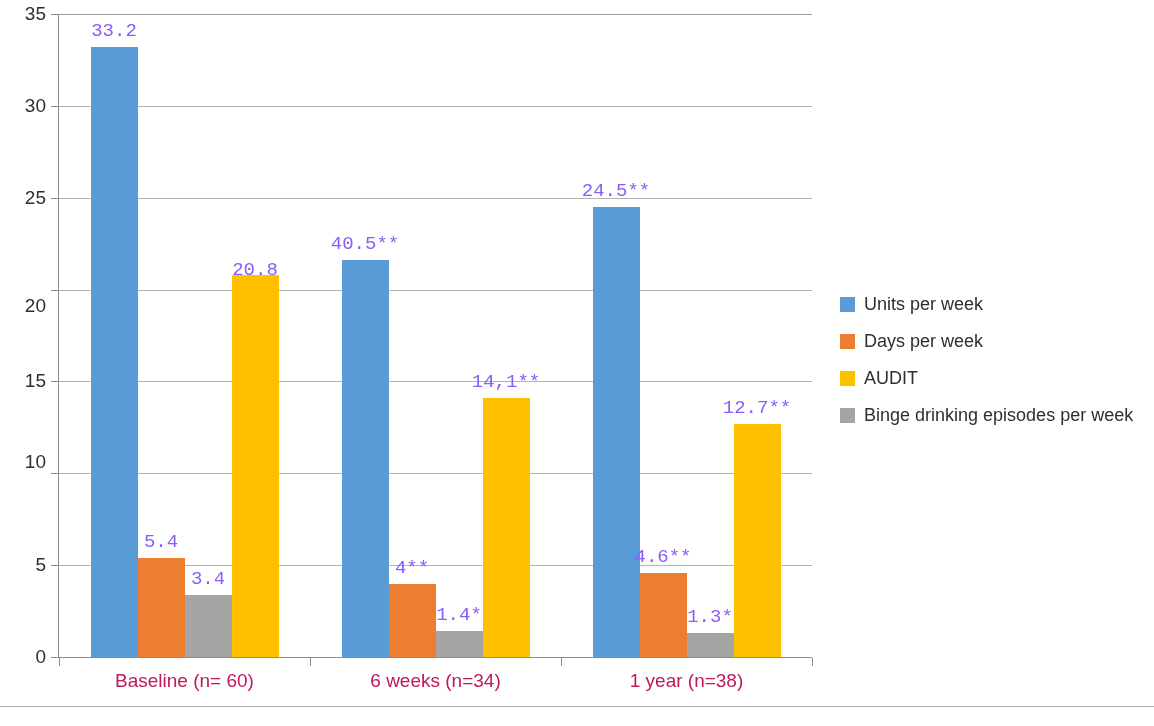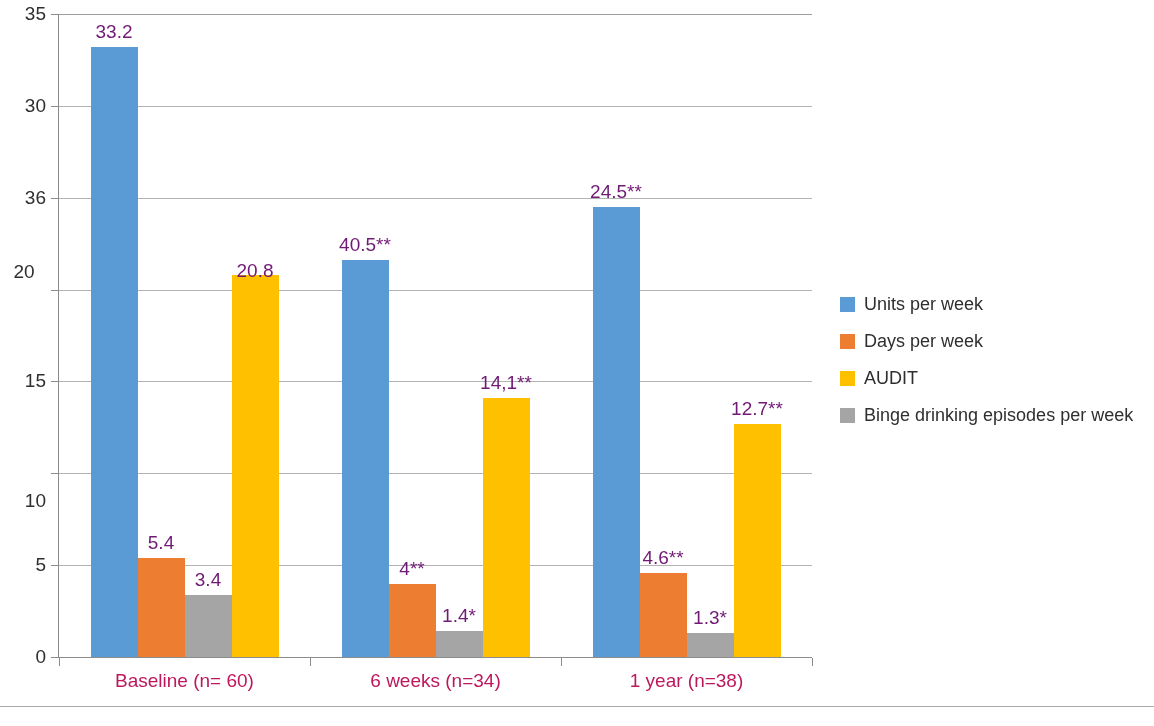--- a/index.html
+++ b/index.html
@@ -118,23 +118,24 @@
   }
   .bar {
     width: 47px;
     display: block;
   }
   .bar-label {
     position: absolute;
     left: 50%;
     transform: translateX(-50%);
     font-size: 19px;
-    color: #701a75;
+    color: #8b5cf6;
     white-space: nowrap;
     line-height: 1;
+    font-family: Liberation Mono, monospace;
   }
 
   
   .cat-labels {
     position: absolute;
     left: 59px;
     top: 670px;
     width: 753px;
     display: flex;
   }
@@ -195,24 +196,24 @@
       <div class="gridline top-line" style="top: 0px;"></div>
     </div>
 
   <div class="y-axis"></div>
 
   <div class="x-axis"></div>
 
   <div class="y-ticks-wrap" id="y-ticks">
       <div class="y-tick-label" style="top: 657px;">0</div>
       <div class="y-tick-label" style="top: 565.143px;">5</div>
-      <div class="y-tick-label" style="top: 501px;">10</div>
+      <div class="y-tick-label" style="top: 462px;">10</div>
       <div class="y-tick-label" style="top: 381.429px;">15</div>
-      <div class="y-tick-label" style="top: 272px; text-align: center;">20</div>
-      <div class="y-tick-label" style="top: 197.714px;">36</div>
+      <div class="y-tick-label" style="top: 306px;">20</div>
+      <div class="y-tick-label" style="top: 197.714px;">25</div>
       <div class="y-tick-label" style="top: 105.857px;">30</div>
       <div class="y-tick-label" style="top: 14px;">35</div>
     </div>
 
   <div id="x-ticks">
       <div class="x-tick-mark" style="left: 59px;"></div>
       <div class="x-tick-mark" style="left: 310px;"></div>
       <div class="x-tick-mark" style="left: 561px;"></div>
       <div class="x-tick-mark" style="left: 812px;"></div>
     </div>

